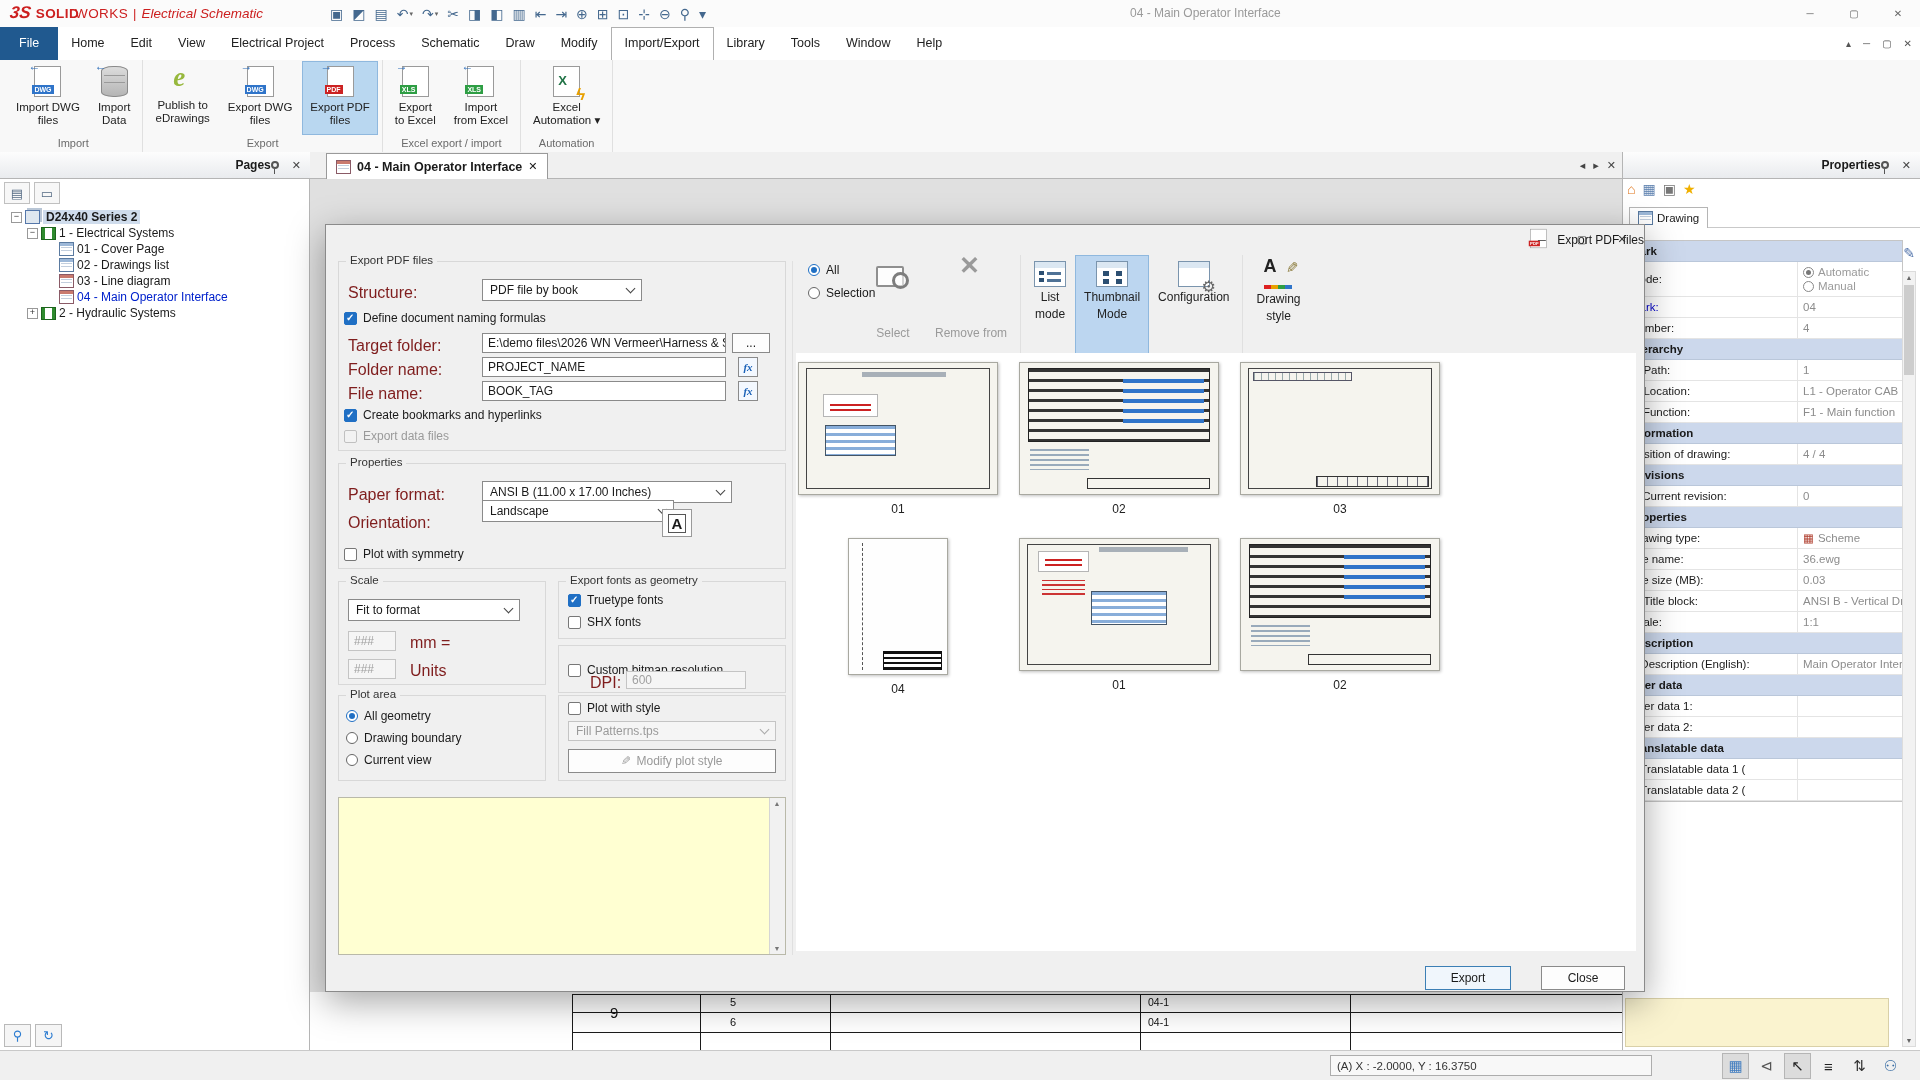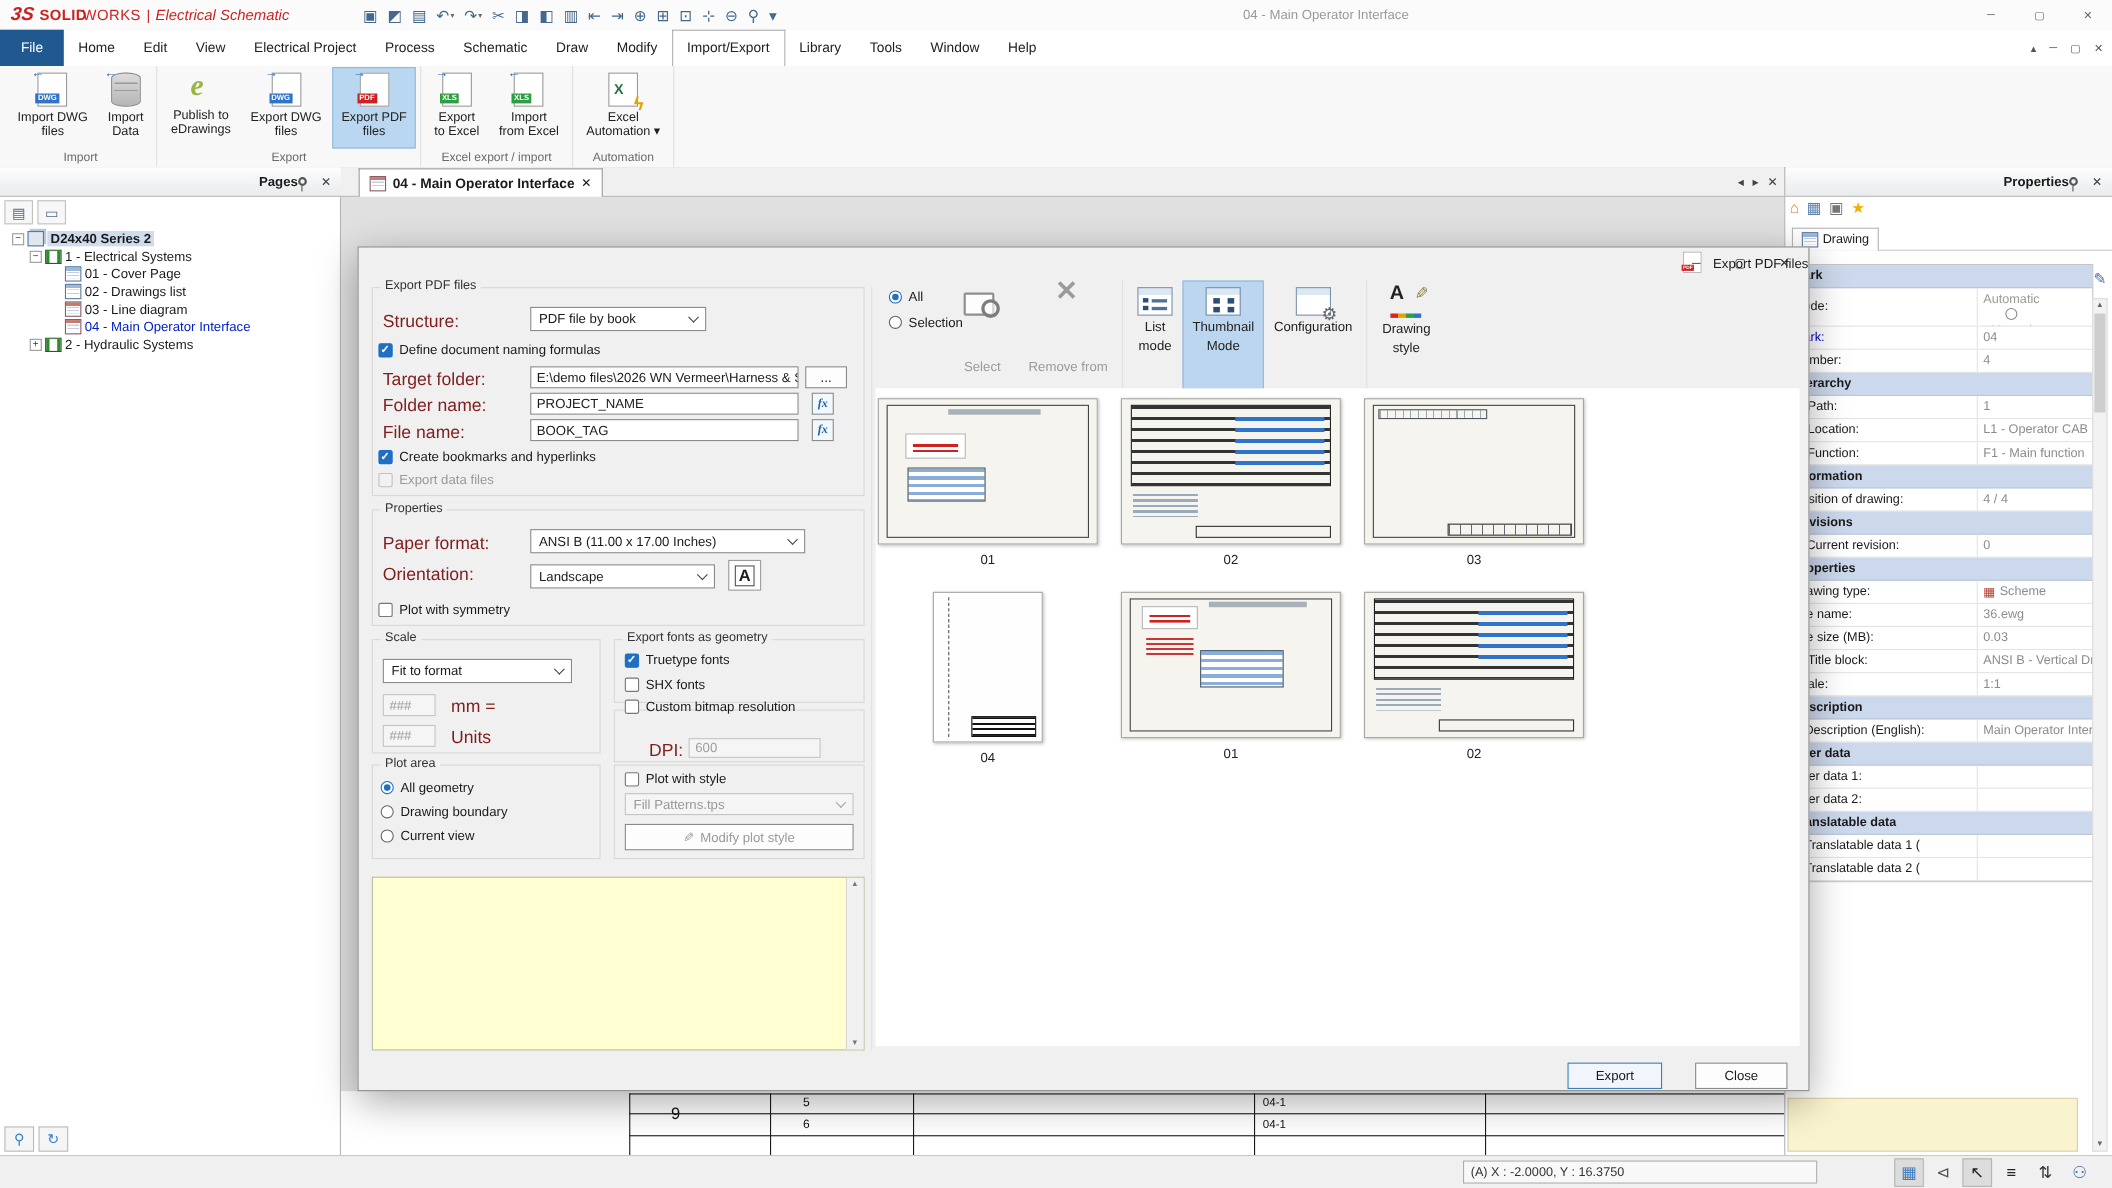--- a/index.html
+++ b/index.html
@@ -105,21 +105,21 @@
   .prow.h{background:#ccd8ec;font-weight:bold;border-bottom:1px solid #bac7da;}
   .plabel{width:171px;display:flex;align-items:center;gap:3px;padding-left:4px;overflow:hidden;white-space:nowrap;box-sizing:border-box;flex:none;}
   .prow.h .plabel{width:auto;}
   .pr-ic{flex:none;font-size:11px;line-height:1;}
   .pr-ic:empty{display:none;}
   .pvalue{flex:1;color:#8c8c8c;border-left:1px solid #e4e4e4;padding-left:5px;display:flex;align-items:center;gap:4px;overflow:hidden;white-space:nowrap;}
   .pv-ic:empty{display:none;}
   .prow.radio{height:34px;}
   .pradios{display:none;}
   .prow.radio .pradios{display:flex;flex-direction:column;justify-content:center;gap:2px;color:#9a9a9a;}
-  .prline{display:flex;align-items:center;gap:4px;flex-direction:column;}
+  .prline{display:flex;align-items:center;gap:4px;}
   .rb{width:11px;height:11px;border:1px solid #888;border-radius:50%;background:#fff;position:relative;flex:none;box-sizing:border-box;}
   .rb.on::after{content:"";position:absolute;left:2px;top:2px;width:5px;height:5px;border-radius:50%;background:#1f6fc4;}
   .rb.g.on::after{background:#777;}
   #props-pencil{position:absolute;right:5px;top:66px;font-size:14px;color:#4a6da7;}
   #props-scroll{position:absolute;right:4px;top:92px;width:14px;height:776px;background:#f2f2f2;border:1px solid #dcdcdc;box-sizing:border-box;}
   #props-scroll .sa{position:absolute;left:0;width:12px;text-align:center;font-size:7px;color:#666;}
   #props-scroll .thumb{position:absolute;left:1px;top:13px;width:10px;height:90px;background:#cdcdcd;}
   #yellow-strip{position:absolute;left:2px;top:819px;width:264px;height:49px;background:#faf3cf;border:1px solid #d9d0a8;box-sizing:border-box;}
 
   
@@ -826,21 +826,21 @@
       </div>
 
     <div class="grp" style="left:12px;top:238px;width:448px;height:106px;"></div>
     <span class="glabel" style="left:20px;top:231px;">Properties</span>
     <span class="flabel" style="left:22px;top:261px;">Paper format:</span>
     <div class="dd" style="left:156px;top:256px;width:250px;">
         <span>ANSI B (11.00 x 17.00 Inches)</span>
         <span class="chev"></span>
       </div>
     <span class="flabel" style="left:22px;top:289px;">Orientation:</span>
-    <div class="dd" style="left:156px;top:288px;width:168px;">
+    <div class="dd" style="left:156px;top:275px;width:192px;">
         <span>Landscape</span>
         <span class="chev"></span>
       </div>
     <div class="abtn" style="left:336px;top:284px;">
         <span class="aa">A</span>
       </div>
     <div class="cbrow" style="left:18px;top:322px;">
         <span class="cb"></span>
         <span>Plot with symmetry</span>
       </div>
@@ -861,21 +861,21 @@
     <div class="cbrow" style="left:242px;top:368px;">
         <span class="cb on"></span>
         <span>Truetype fonts</span>
       </div>
     <div class="cbrow" style="left:242px;top:390px;">
         <span class="cb"></span>
         <span>SHX fonts</span>
       </div>
 
     <div class="grp" style="left:232px;top:420px;width:228px;height:48px;"></div>
-    <div class="cbrow" style="left:242px;top:410px;">
+    <div class="cbrow" style="left:242px;top:438px;">
         <span class="cb"></span>
         <span>Custom bitmap resolution</span>
       </div>
     <span class="flabel" style="left:264px;top:449px;">DPI:</span>
     <div class="tfield dis" style="left:300px;top:446px;width:120px;height:18px;">600</div>
 
     <div class="grp" style="left:12px;top:470px;width:208px;height:86px;"></div>
     <span class="glabel" style="left:20px;top:463px;">Plot area</span>
     <div class="rbrow" style="left:20px;top:484px;">
         <span class="rb12 on"></span>

